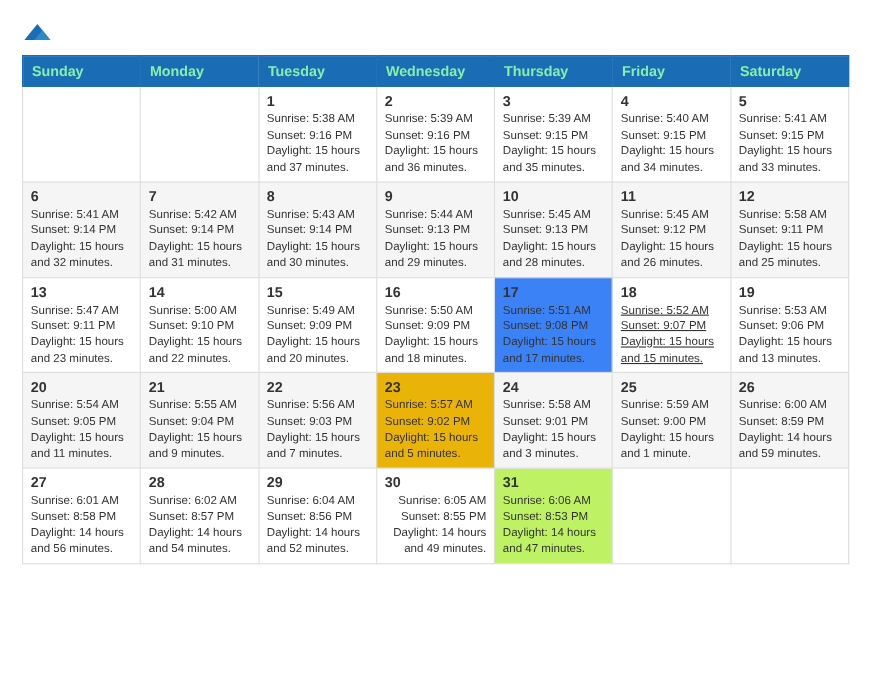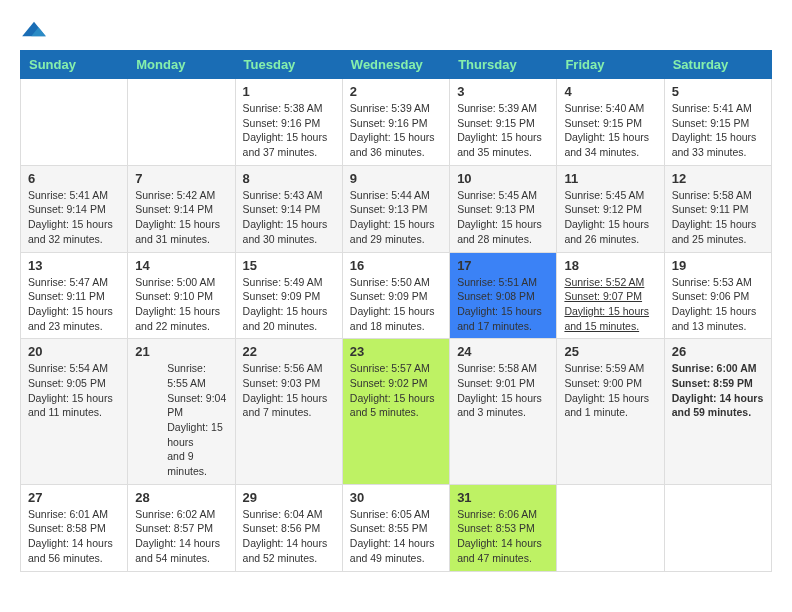--- a/index.html
+++ b/index.html
@@ -269,33 +269,33 @@
       <tr style="background-color: rgb(245, 245, 245);">
         <td style="background-color: rgb(245, 245, 245);">
           <span class="day-number">20</span>
           <div class="day-info" style="white-space: pre-line;">Sunrise: 5:54 AM
 Sunset: 9:05 PM
 Daylight: 15 hours
 and 11 minutes.</div>
         </td>
         <td style="background-color: rgb(245, 245, 245);">
           <span class="day-number">21</span>
-          <div class="day-info" style="white-space: pre-line; margin-left: 32px;">Sunrise: 5:55 AM
+          <div class="day-info" style="white-space: pre-line;">Sunrise: 5:55 AM
 Sunset: 9:04 PM
 Daylight: 15 hours
 and 9 minutes.</div>
         </td>
         <td style="background-color: rgb(245, 245, 245);">
           <span class="day-number">22</span>
           <div class="day-info" style="white-space: pre-line;">Sunrise: 5:56 AM
 Sunset: 9:03 PM
 Daylight: 15 hours
 and 7 minutes.</div>
         </td>
-        <td style="background-color: #bef264;">
+        <td style="background-color: #eab308;">
           <span class="day-number">23</span>
           <div class="day-info" style="white-space: pre-line;">Sunrise: 5:57 AM
 Sunset: 9:02 PM
 Daylight: 15 hours
 and 5 minutes.</div>
         </td>
         <td style="background-color: rgb(245, 245, 245);">
           <span class="day-number">24</span>
           <div class="day-info" style="white-space: pre-line;">Sunrise: 5:58 AM
 Sunset: 9:01 PM
@@ -304,21 +304,21 @@
         </td>
         <td style="background-color: rgb(245, 245, 245);">
           <span class="day-number">25</span>
           <div class="day-info" style="white-space: pre-line;">Sunrise: 5:59 AM
 Sunset: 9:00 PM
 Daylight: 15 hours
 and 1 minute.</div>
         </td>
         <td style="background-color: rgb(245, 245, 245);">
           <span class="day-number">26</span>
-          <div class="day-info" style="white-space: pre-line; font-weight: bold;">Sunrise: 6:00 AM
+          <div class="day-info" style="white-space: pre-line;">Sunrise: 6:00 AM
 Sunset: 8:59 PM
 Daylight: 14 hours
 and 59 minutes.</div>
         </td>
       </tr>
       <tr style="background-color: rgb(255, 255, 255);">
         <td style="background-color: rgb(255, 255, 255);">
           <span class="day-number">27</span>
           <div class="day-info" style="white-space: pre-line;">Sunrise: 6:01 AM
 Sunset: 8:58 PM
@@ -334,21 +334,21 @@
         </td>
         <td style="background-color: rgb(255, 255, 255);">
           <span class="day-number">29</span>
           <div class="day-info" style="white-space: pre-line;">Sunrise: 6:04 AM
 Sunset: 8:56 PM
 Daylight: 14 hours
 and 52 minutes.</div>
         </td>
         <td style="background-color: rgb(255, 255, 255);">
           <span class="day-number">30</span>
-          <div class="day-info" style="white-space: pre-line;">Sunrise: 6:05 AM
+          <div class="day-info" style="white-space: pre-line; text-align: right;">Sunrise: 6:05 AM
 Sunset: 8:55 PM
 Daylight: 14 hours
 and 49 minutes.</div>
         </td>
         <td style="background-color: #bef264;">
           <span class="day-number">31</span>
           <div class="day-info" style="white-space: pre-line;">Sunrise: 6:06 AM
 Sunset: 8:53 PM
 Daylight: 14 hours
 and 47 minutes.</div>

